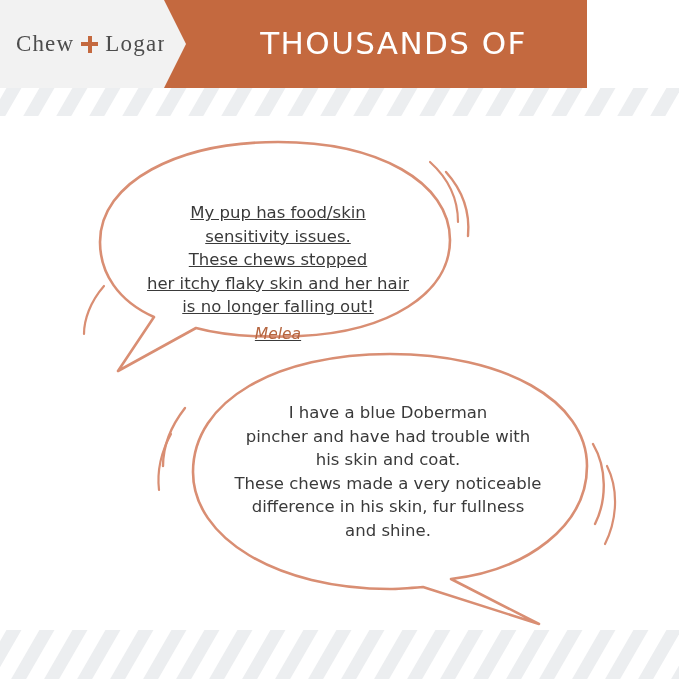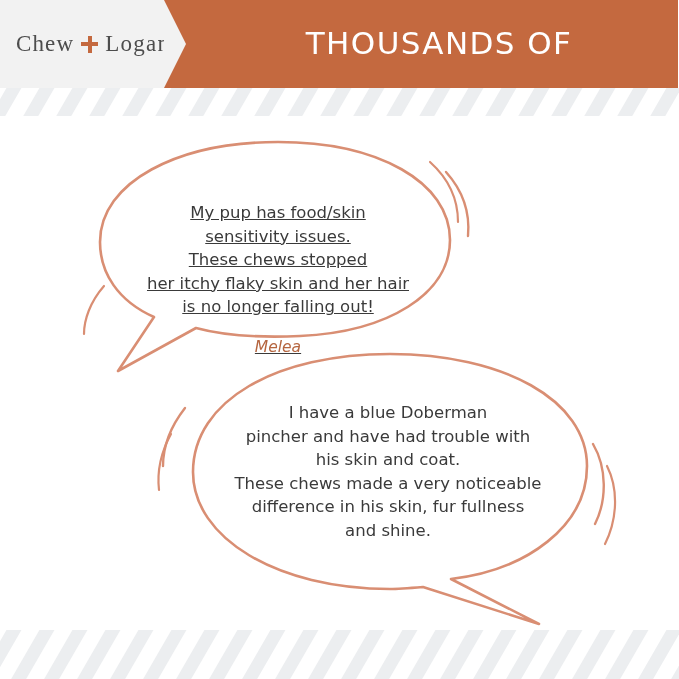--- a/index.html
+++ b/index.html
@@ -19,21 +19,21 @@
     width: 679px;
     height: 679px;
     background: #ffffff;
   }
 
   
   .header {
     position: absolute;
     left: 0;
     top: 0;
-    width: 678px;
+    width: 587px;
     height: 88px;
     display: flex;
     align-items: stretch;
   }
   .logo-box {
     width: 186px;
     height: 88px;
     background: #f2f2f2;
     display: flex;
     align-items: center;
@@ -157,21 +157,21 @@
     position: absolute;
     text-align: center;
     color: #3a3a3a;
     font-family: "DejaVu Sans", sans-serif;
     font-size: 16.5px;
     line-height: 1.42;
     white-space: pre-line;
   }
   .bubble-author {
     display: block;
-    margin-top: 17px;
+    margin-top: 4px;
     color: #b5653f;
     font-style: italic;
     font-size: 15.5px;
     font-family: "DejaVu Sans", sans-serif;
   }
 
   #bubble-1 { left: 78px; top: 18px; width: 400px; height: 250px; }
   #bubble-1 .bubble-content { left: 50px; top: 42px; width: 300px; text-decoration: underline; }
 
   #bubble-2 { left: 155px; top: 230px; width: 470px; height: 290px; }

